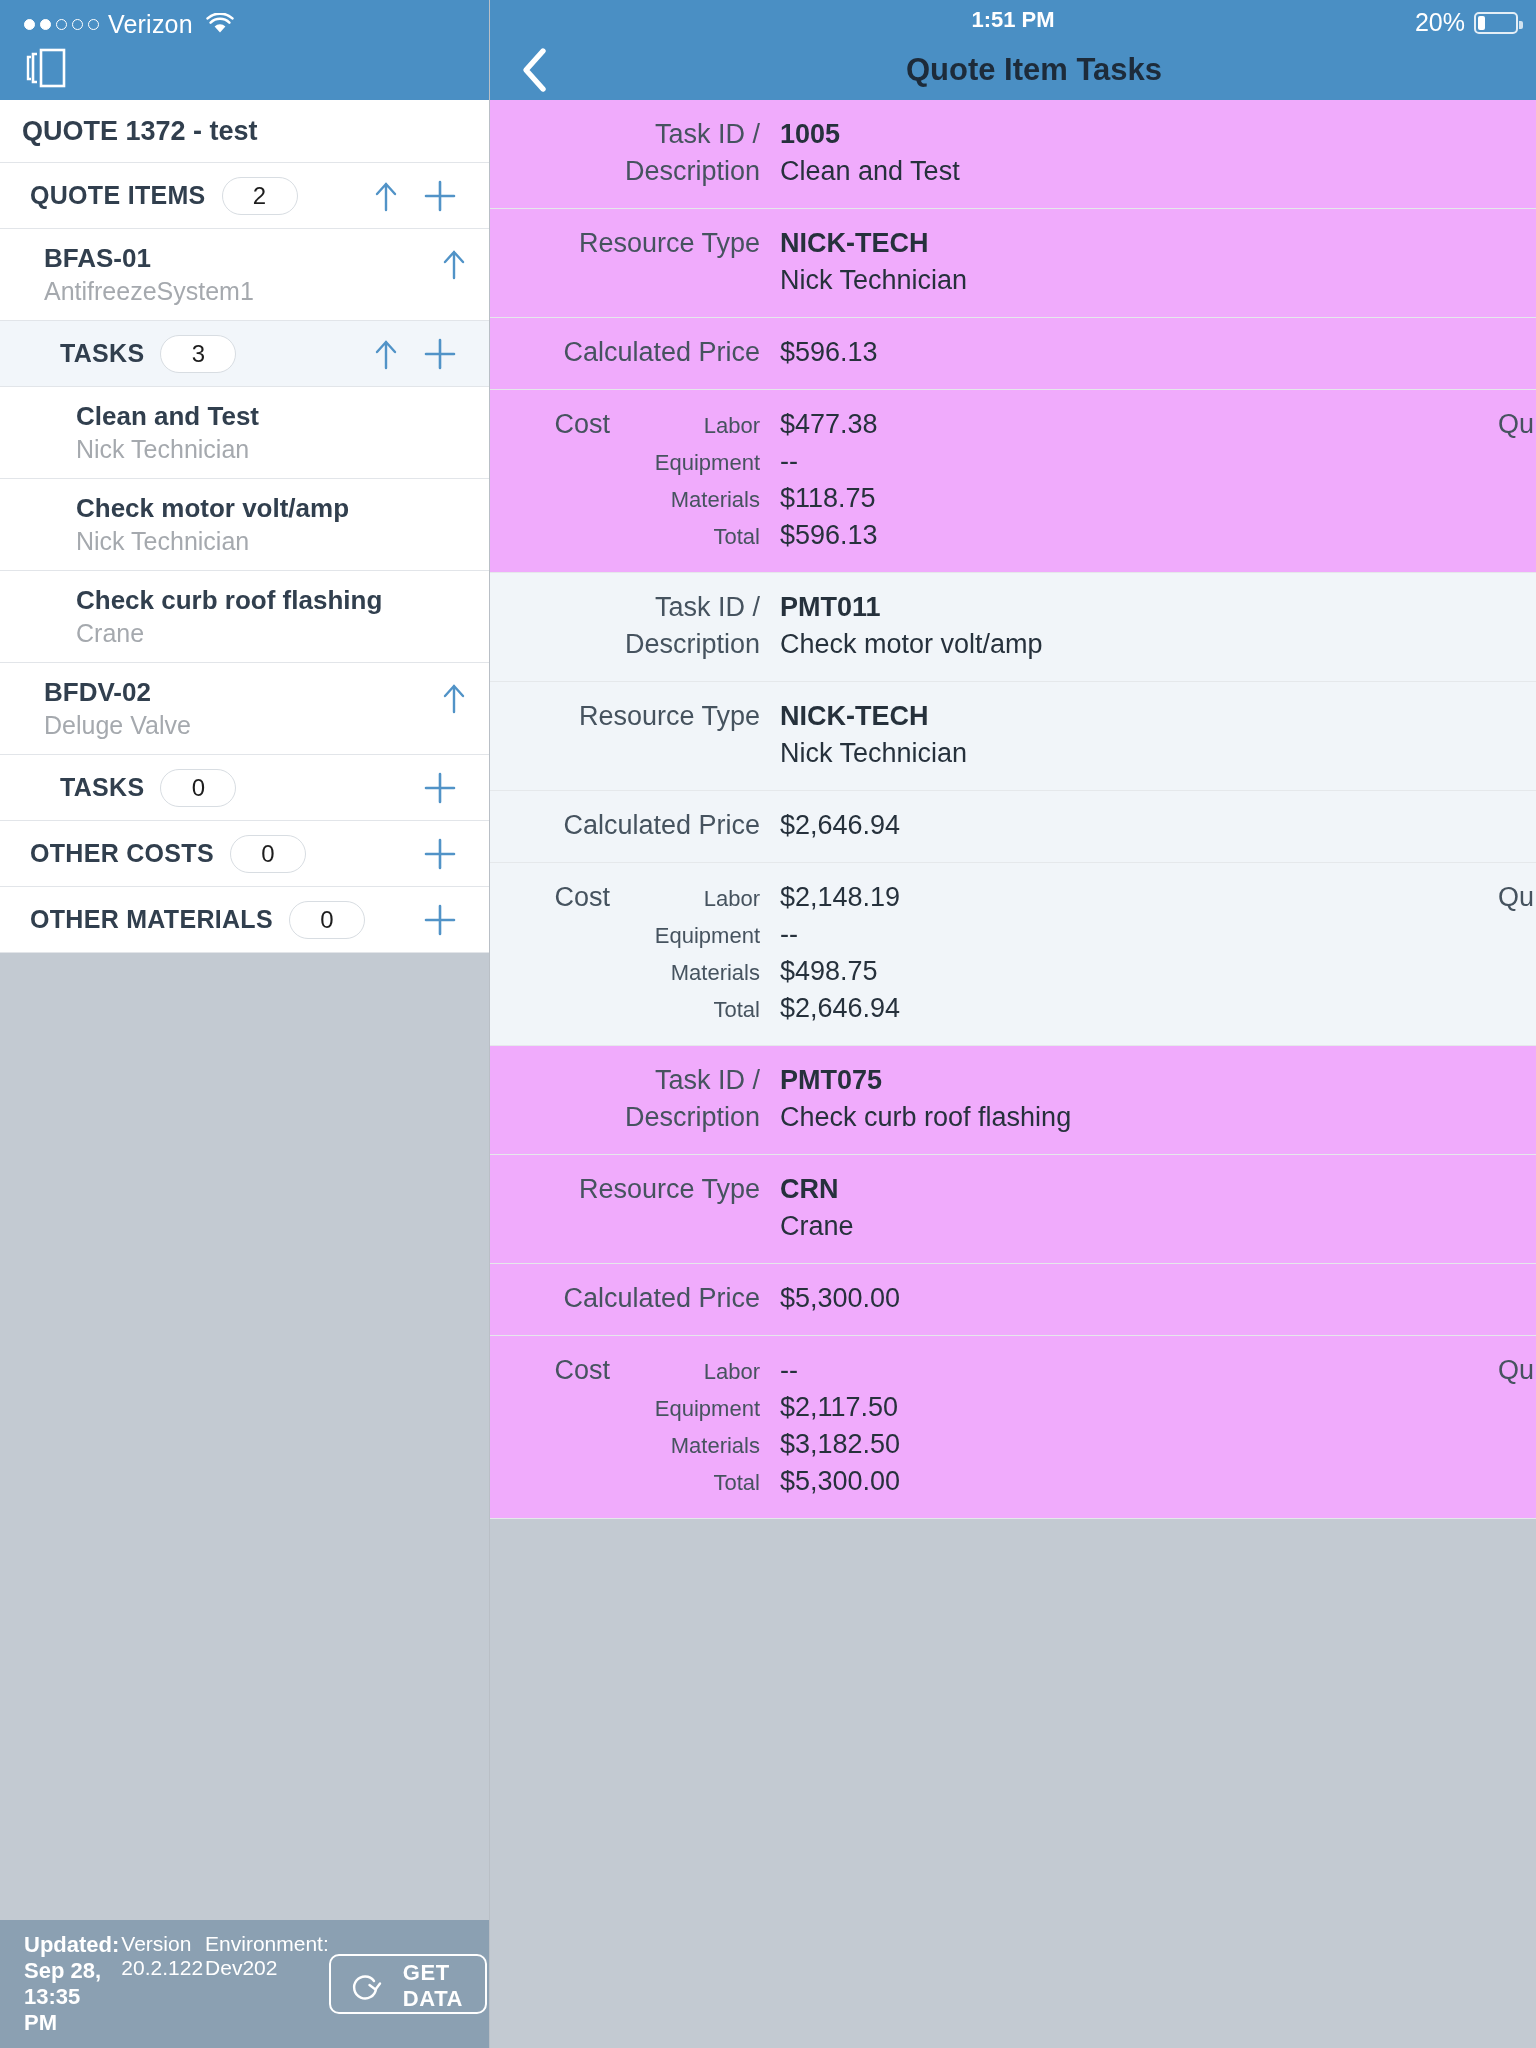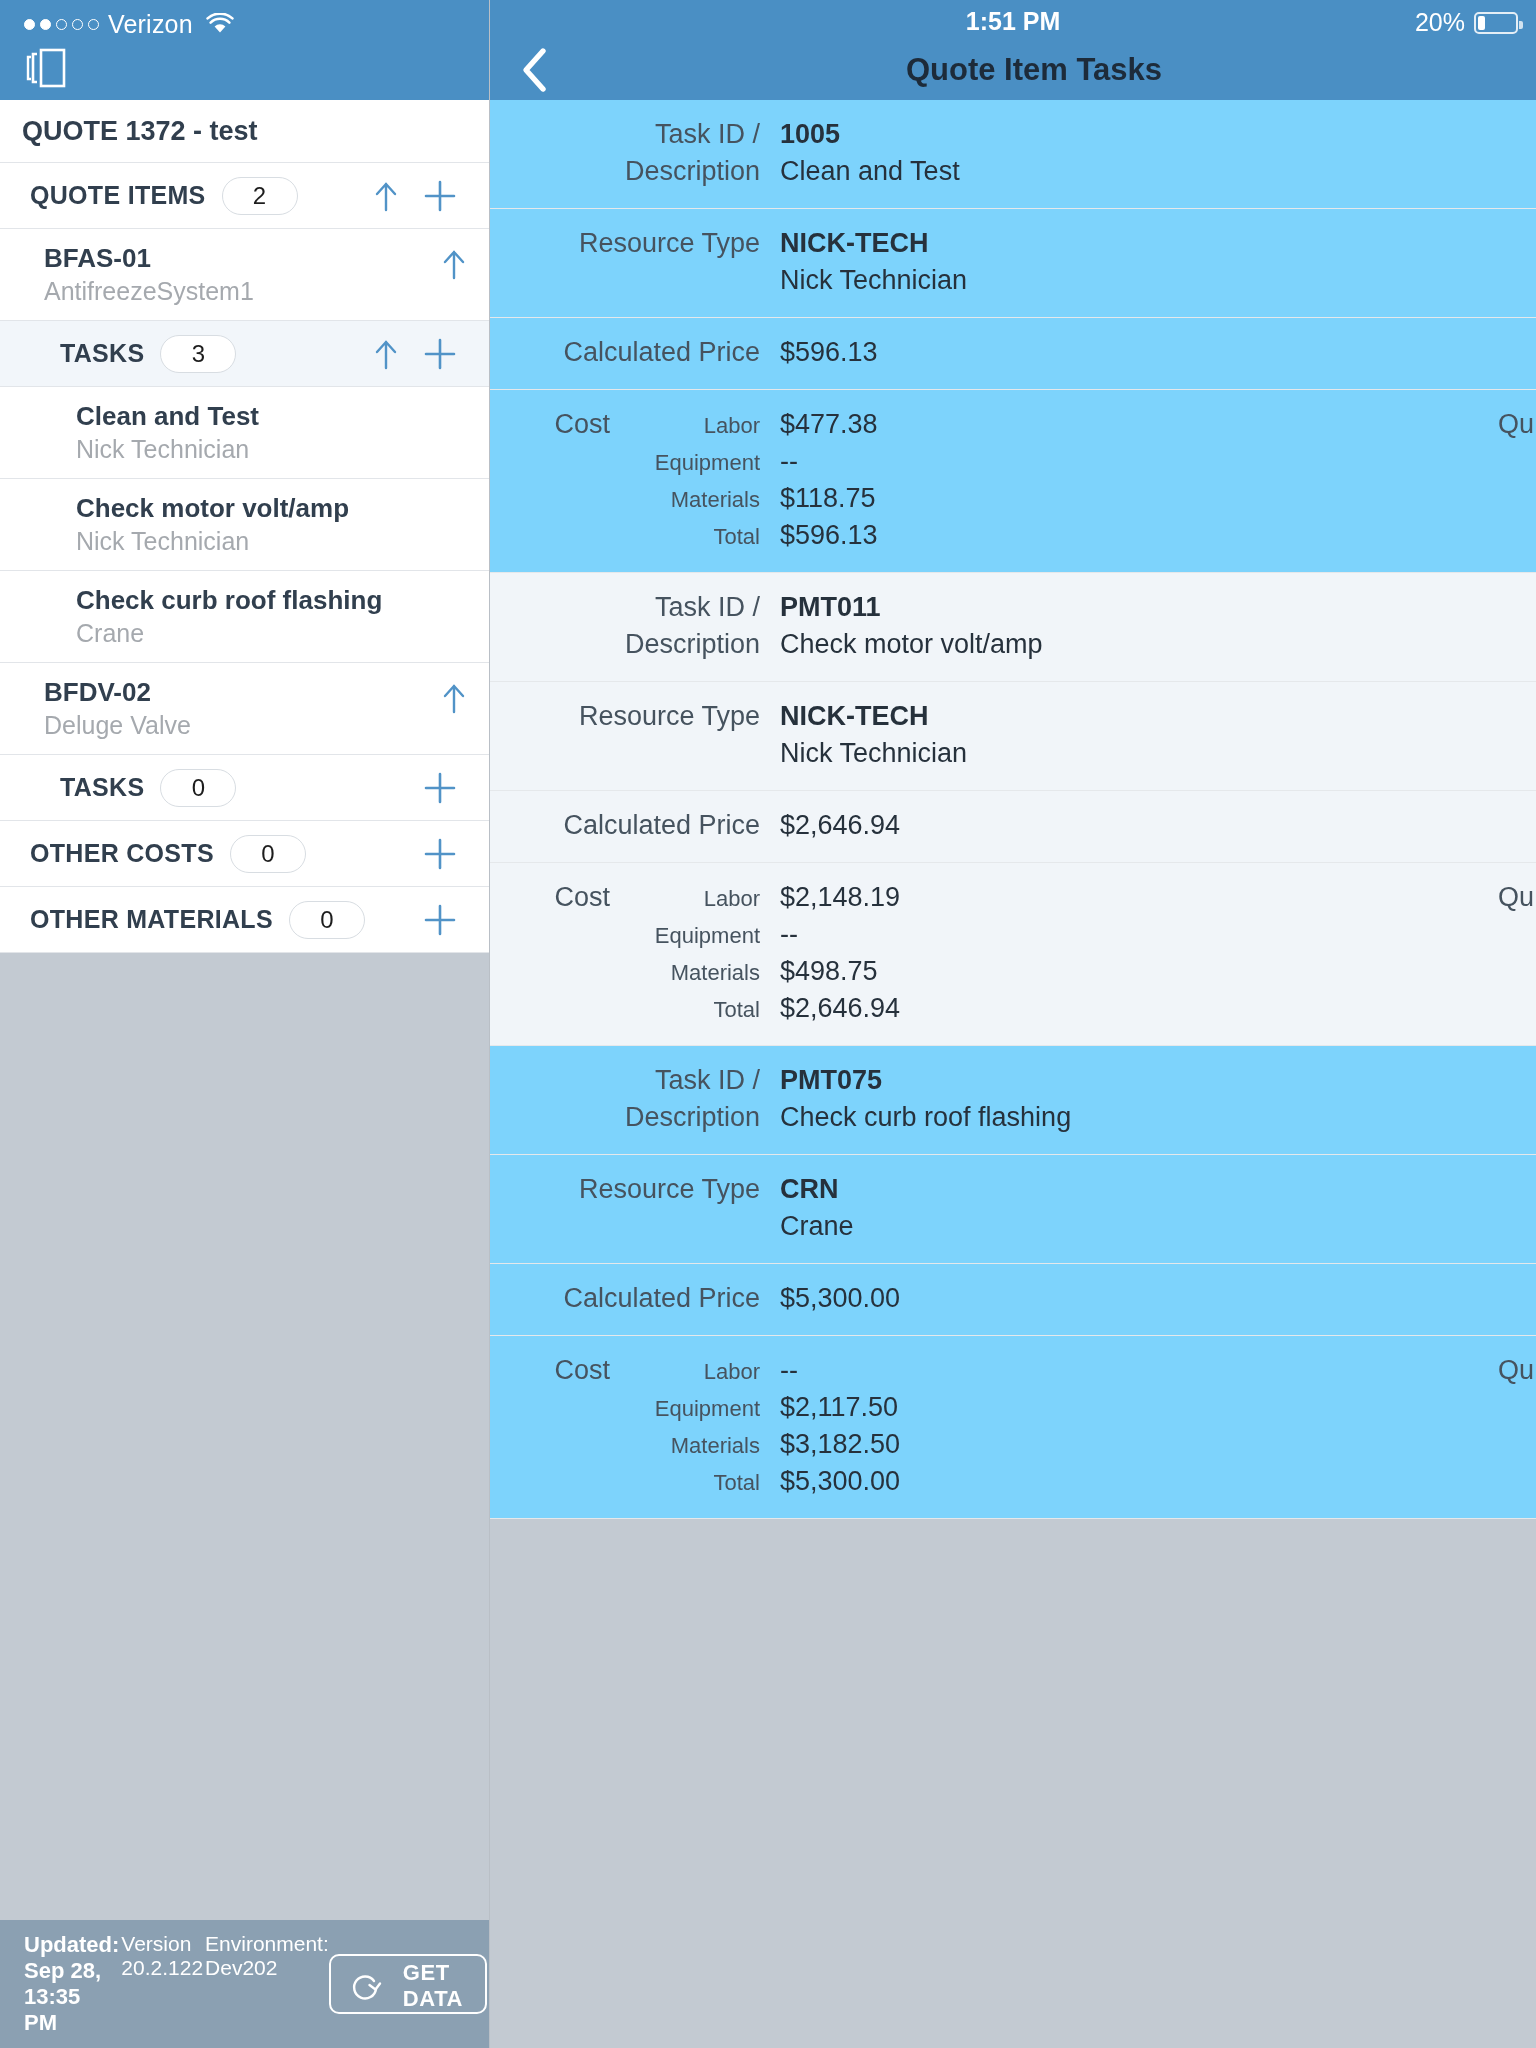--- a/index.html
+++ b/index.html
@@ -94,21 +94,21 @@
   .right-pane {
     width: 1046px; height: 2048px; background: #ffffff;
     display: flex; flex-direction: column; position: relative;
   }
   .rp-header {
     height: 100px; background: #4a8fc4; color: #fff; flex: 0 0 auto;
     position: relative;
   }
   .rp-time {
     position: absolute; top: 7px; left: 0; right: 0;
-    text-align: center; font-size: 25px; font-weight: bold;
+    text-align: center; font-size: 22px; font-weight: bold;
   }
   .rp-battery {
     position: absolute; top: 8px; right: 18px;
     display: flex; align-items: center; gap: 9px;
     font-size: 25px;
   }
   .batt-shell {
     width: 44px; height: 22px; border: 2px solid rgba(255,255,255,.85);
     border-radius: 5px; position: relative; display: flex; align-items: center;
     padding: 2px;
@@ -123,21 +123,21 @@
     position: absolute; top: 40px; left: 0; right: 0; height: 60px;
     display: flex; align-items: center; padding: 0 0 0 28px;
   }
   .back-chevron { width: 34px; height: 46px; display: block; }
   .rp-title {
     position: absolute; left: 0; right: -42px; text-align: center;
     font-size: 31px; font-weight: bold; color: #1d2b3a;
     white-space: nowrap;
   }
 
-  .rp-body { flex: 1 1 auto; overflow: hidden; background: #7dd3fc; display: flex; flex-direction: column; }
+  .rp-body { flex: 1 1 auto; overflow: hidden; background: #f0abfc; display: flex; flex-direction: column; }
 
   .task-card { flex: 0 0 auto; }
   .task-card.alt { background: #f1f5f9; }
   .card-block {
     border-bottom: 1px solid #e5e8eb;
     padding: 16px 0 18px 0;
   }
   .card-block:last-child { border-bottom: 1px solid #e5e8eb; }
   .kv-row { display: flex; align-items: baseline; padding: 3px 0; }
   .kv-label {

